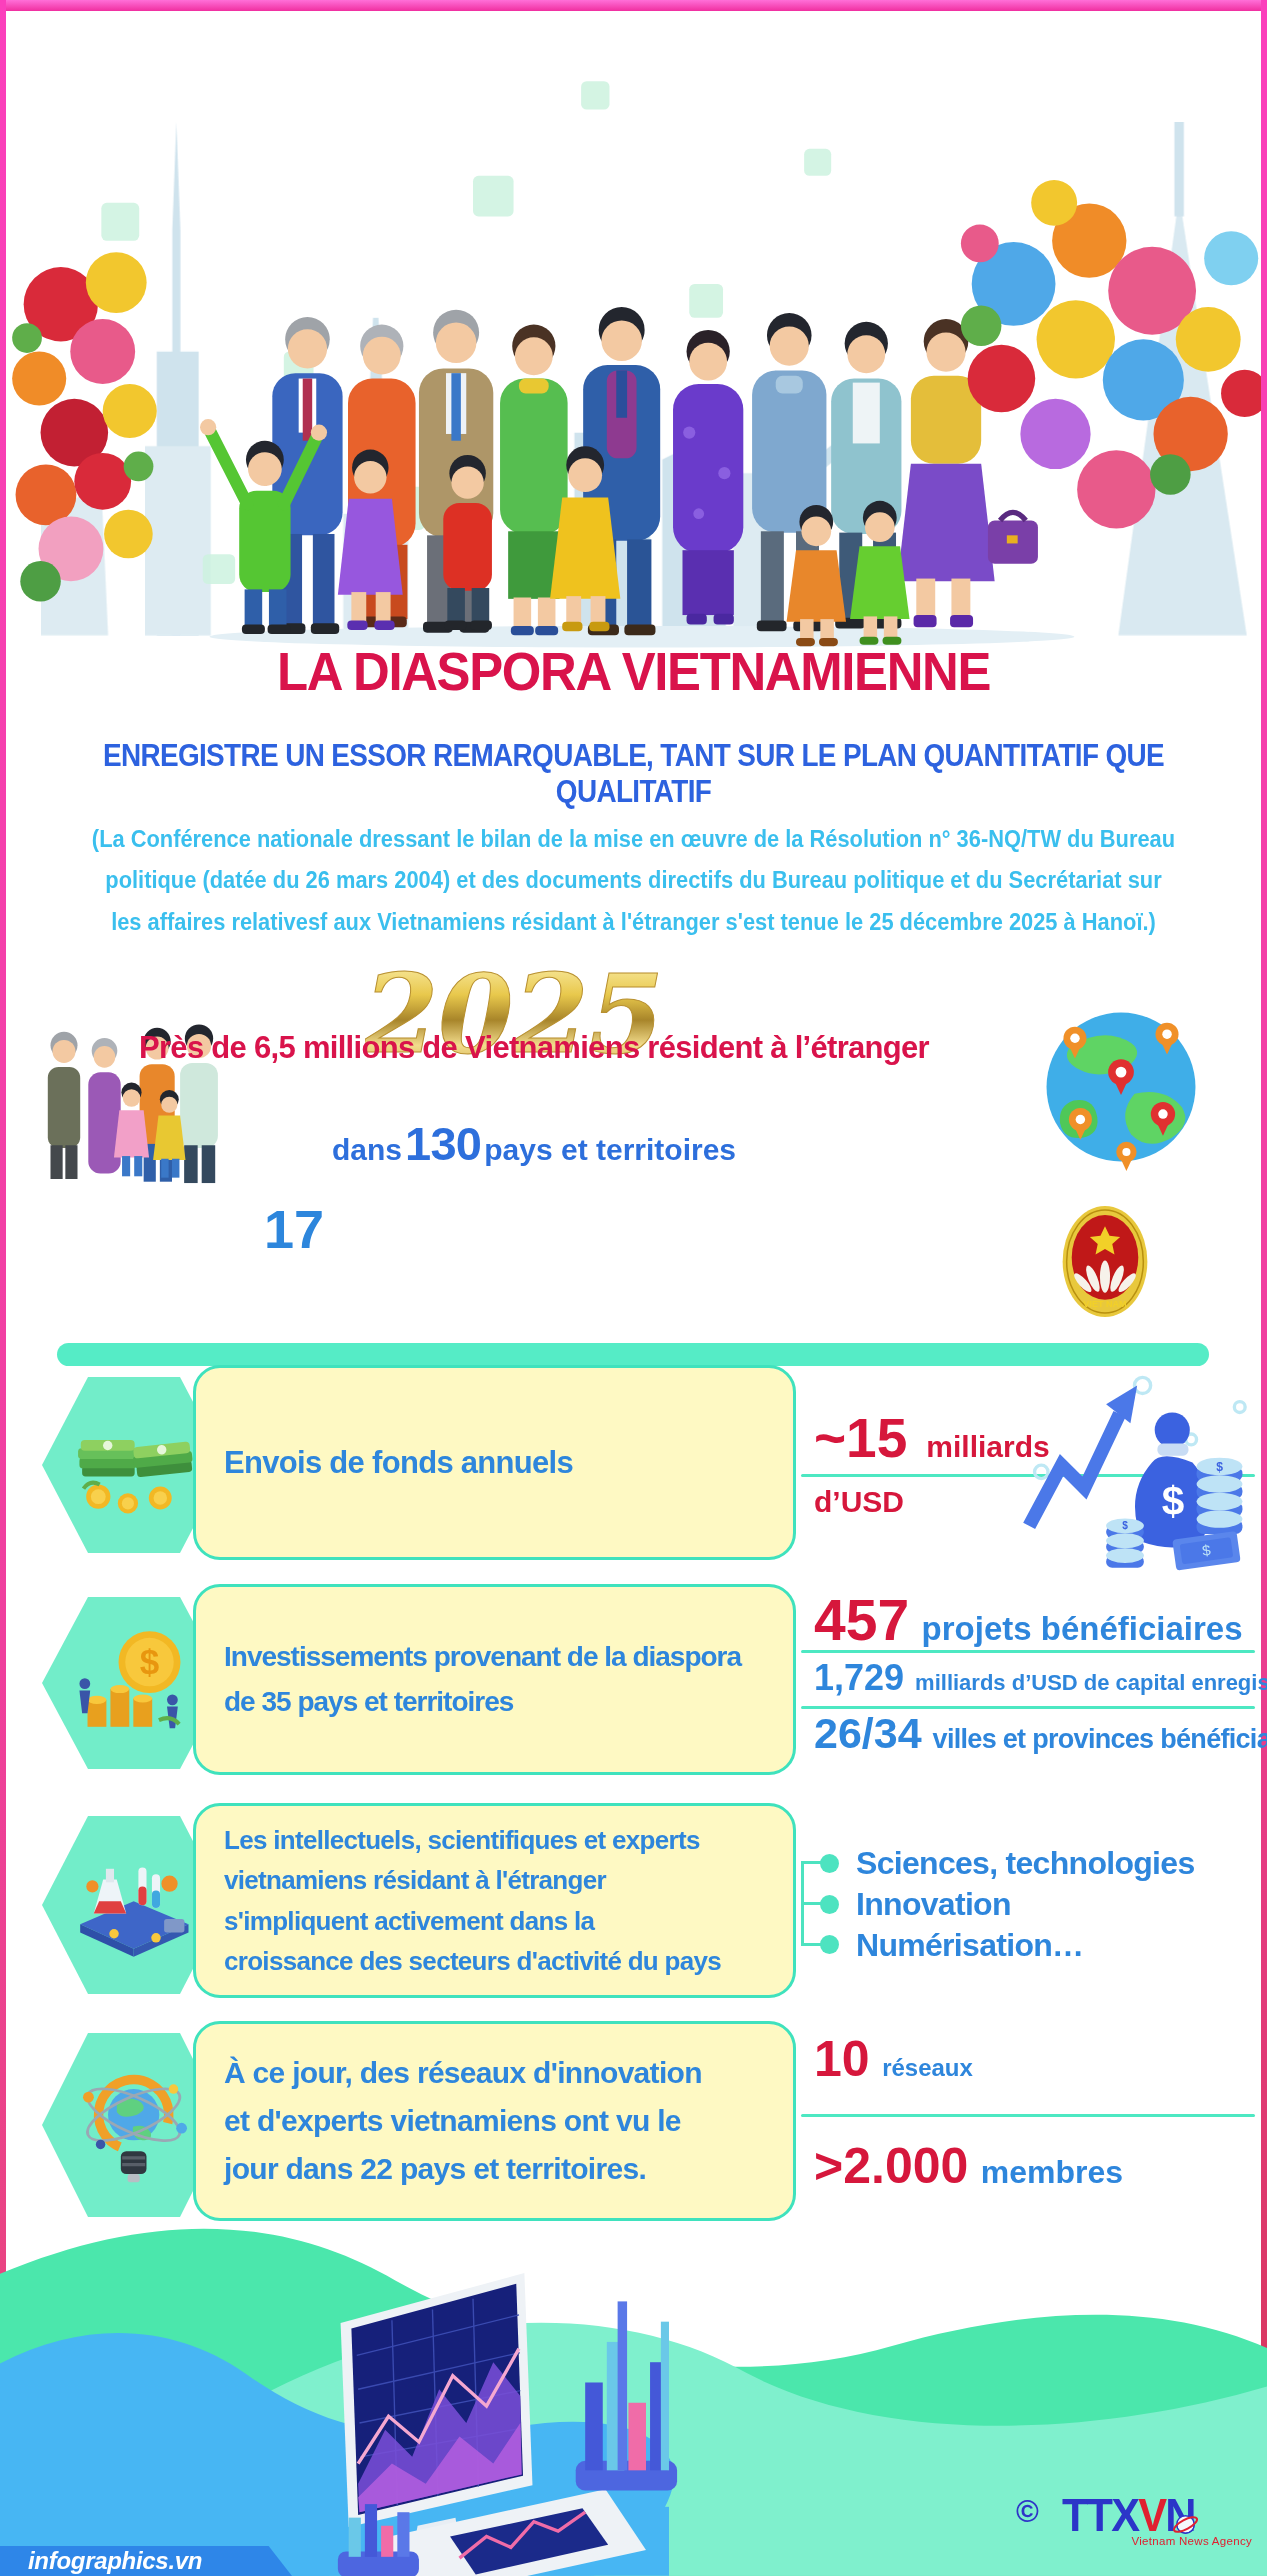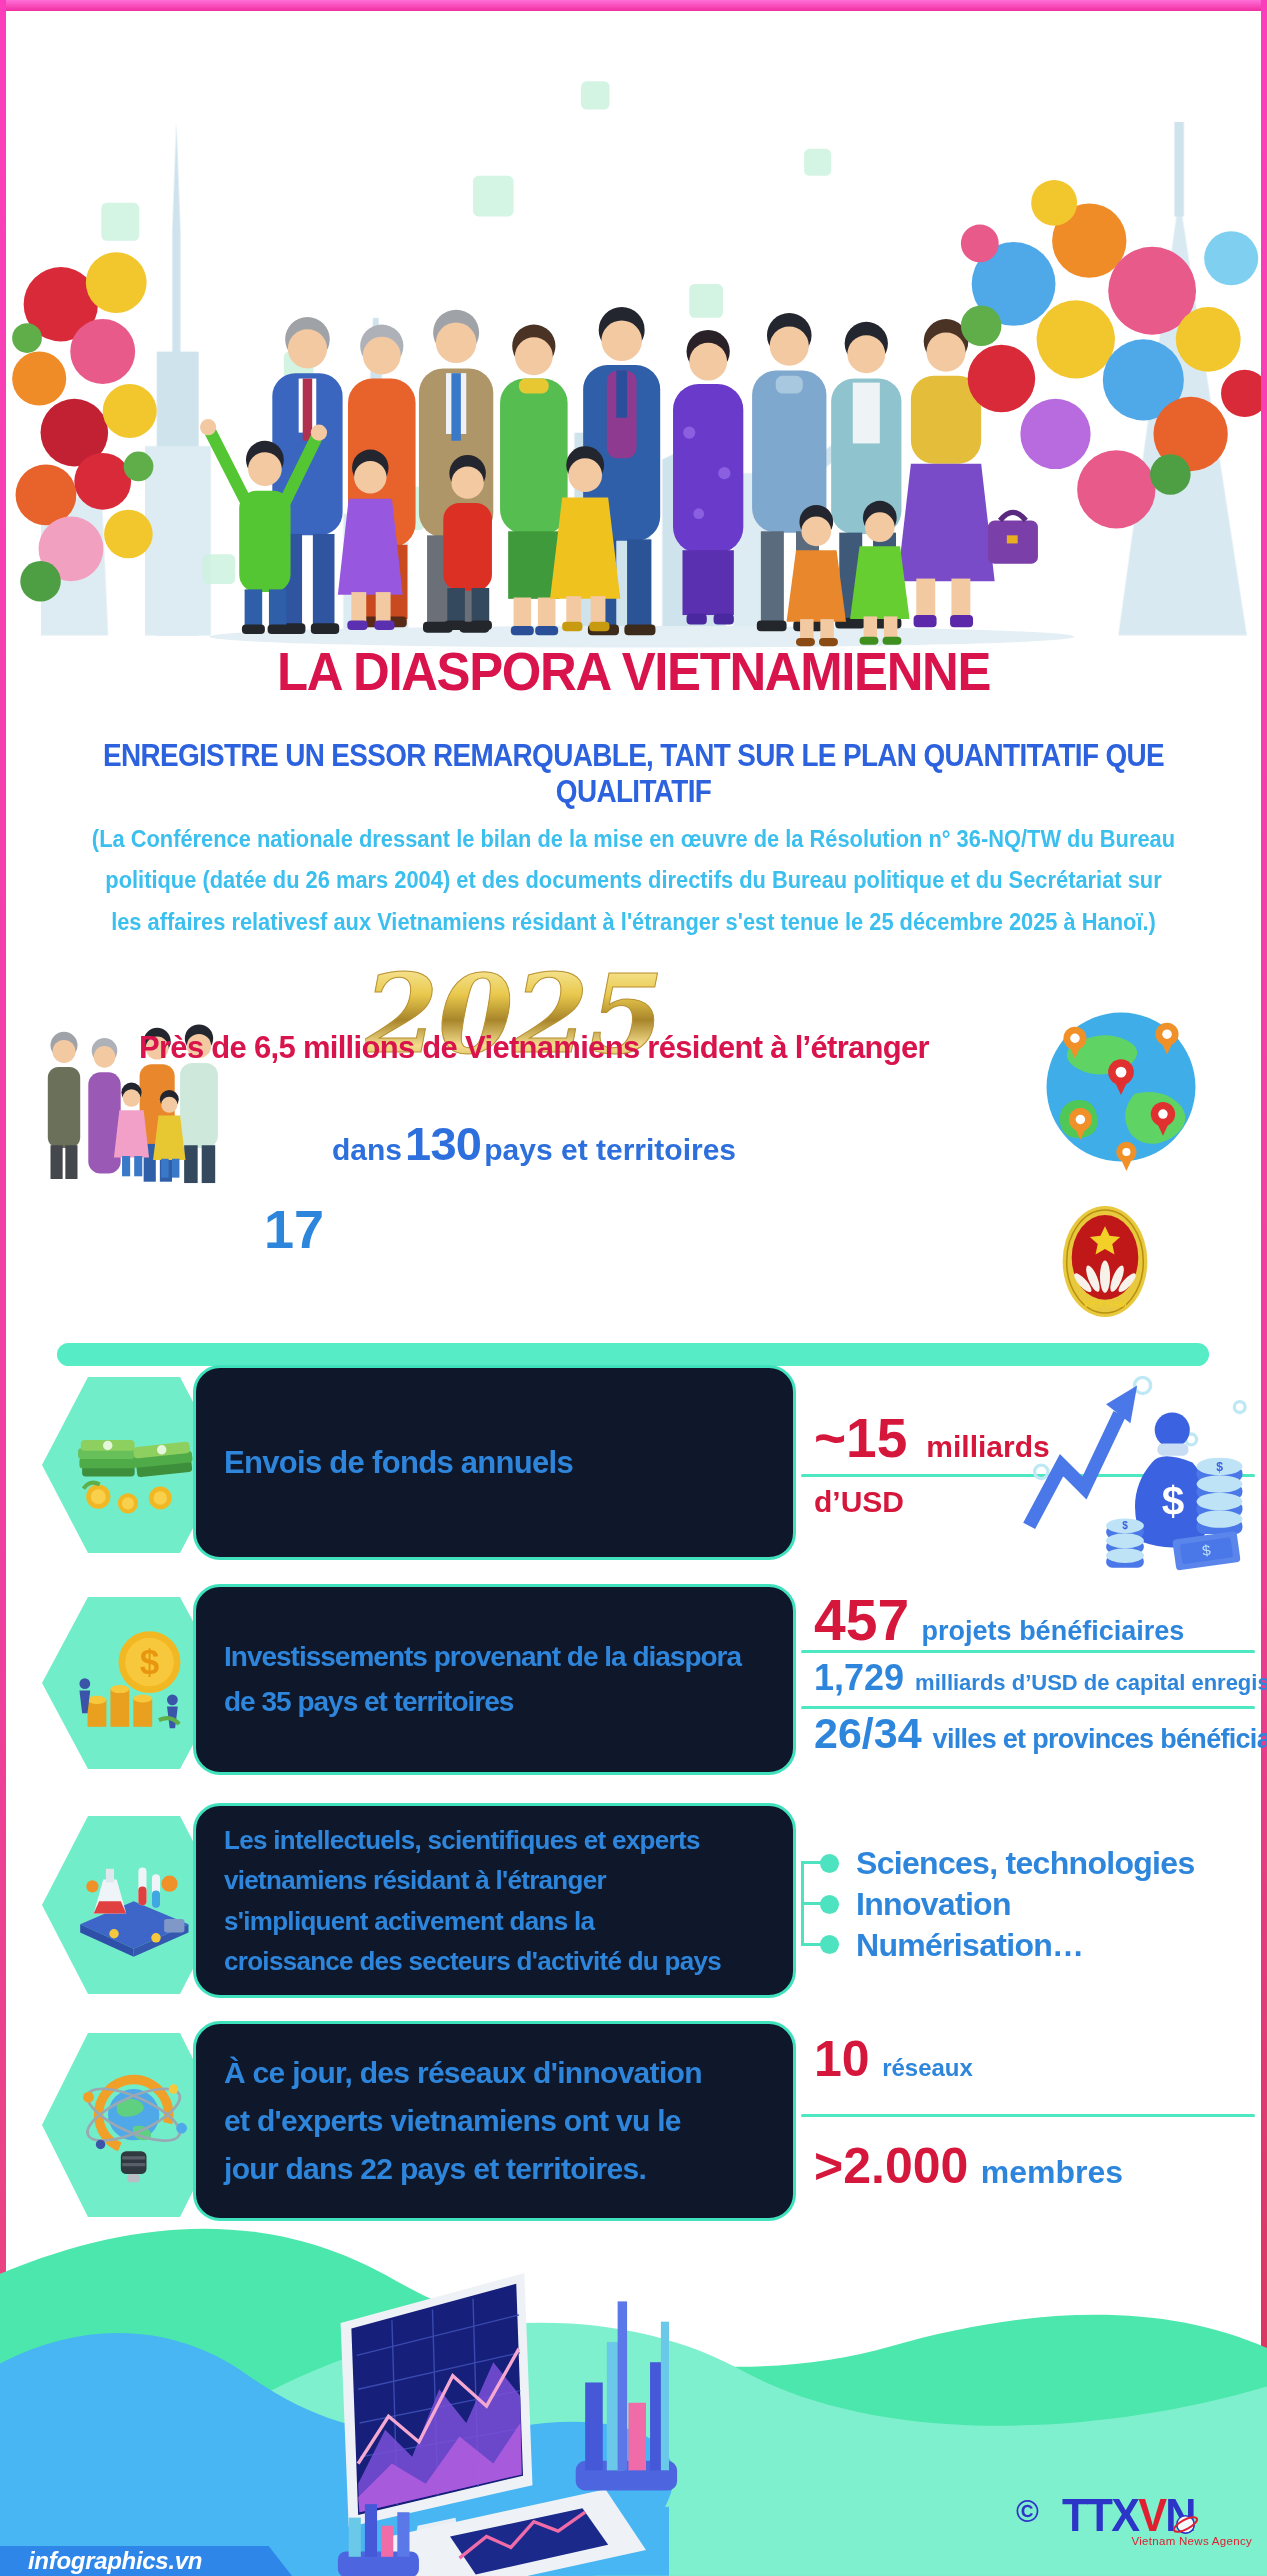--- a/index.html
+++ b/index.html
@@ -23,21 +23,21 @@
   .countries .small{font-size:30px;}
   .countries .big{font-size:47px;letter-spacing:-0.7px;}
   .front-row{left:264px;top:1202px;width:669px;display:flex;gap:15px;align-items:flex-start;}
   .front-number{font-size:54px;font-weight:700;color:#2d86dc;line-height:1;}
   .front-text{font-size:28px;font-weight:700;color:#2d86dc;line-height:1.45;text-align:center;letter-spacing:-0.3px;}
   
   .divider{left:57px;top:1343px;width:1152px;height:23px;border-radius:11.5px;background:#55ecc6;}
   
   .hex{background:#72edc9;clip-path:polygon(25% 0,75% 0,100% 50%,75% 100%,25% 100%,0 50%);
        display:flex;align-items:center;justify-content:center;}
-  .rbox{background:#0f172a;border:3.4px solid #3fe2bd;border-radius:27px;display:flex;align-items:center;
+  .rbox{background:#fef9c3;border:3.4px solid #3fe2bd;border-radius:27px;display:flex;align-items:center;
         padding:0 28px;box-sizing:border-box;}
   .rbox .lbl{font-weight:700;color:#2e86dc;letter-spacing:-0.7px;}
   .statline{height:3.4px;border-radius:2px;background:#4de8c2;}
   .statrow{white-space:nowrap;line-height:1;}
   .v-red{color:#d6173c;font-weight:700;}
   .v-blue{color:#2e86dc;font-weight:700;}
   .lab-blue{color:#2e86dc;font-weight:700;}
   .bullet-text{font-size:32px;font-weight:700;color:#2e86dc;letter-spacing:-0.7px;white-space:nowrap;}
   .bullet-dot{width:19px;height:19px;border-radius:50%;background:#4de3c0;}
   .conn{background:#4de3c0;}
@@ -516,21 +516,21 @@
           <path d="M144,130 l16,0 l-4,32 l-8,0 z"></path>
         </g>
       <path d="M132,150 q18,-8 30,6" stroke="#5fae4a" stroke-width="6" fill="none"></path>
     </svg>
   </div>
   <div class="abs rbox" style="left:193px;top:1584px;width:603px;height:191px;">
     <div class="lbl" style="font-size:28px;line-height:1.6;letter-spacing:-1px;max-width:534px;">Investissements provenant de la diaspora de 35 pays et territoires</div>
   </div>
   <div class="abs statrow" style="left:814px;top:1592px;">
     <span class="v-red" style="font-size:57px;">457</span>
-    <span class="lab-blue" style="font-size:27px;margin-left:9.5px;">projets bénéficiaires</span>
+    <span class="lab-blue" style="font-size:33px;margin-left:9.5px;">projets bénéficiaires</span>
   </div>
   <div class="abs statline" style="left:801px;top:1650px;width:454px;"></div>
   <div class="abs statrow" style="left:814px;top:1660px;">
     <span class="v-blue" style="font-size:36px;">1,729</span>
     <span class="lab-blue" style="font-size:22px;margin-left:8px;">milliards d’USD de capital enregistré</span>
   </div>
   <div class="abs statline" style="left:801px;top:1706px;width:454px;"></div>
   <div class="abs statrow" style="left:814px;top:1712px;">
     <span class="v-blue" style="font-size:43px;">26/34</span>
     <span class="lab-blue" style="font-size:27px;margin-left:8px;letter-spacing:-0.7px;">villes et provinces bénéficiaires</span>

